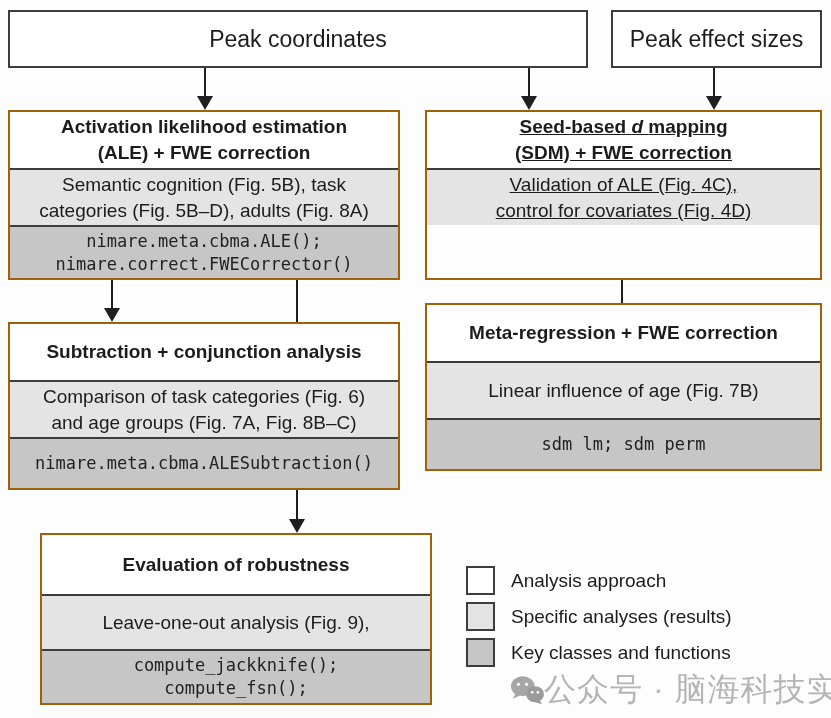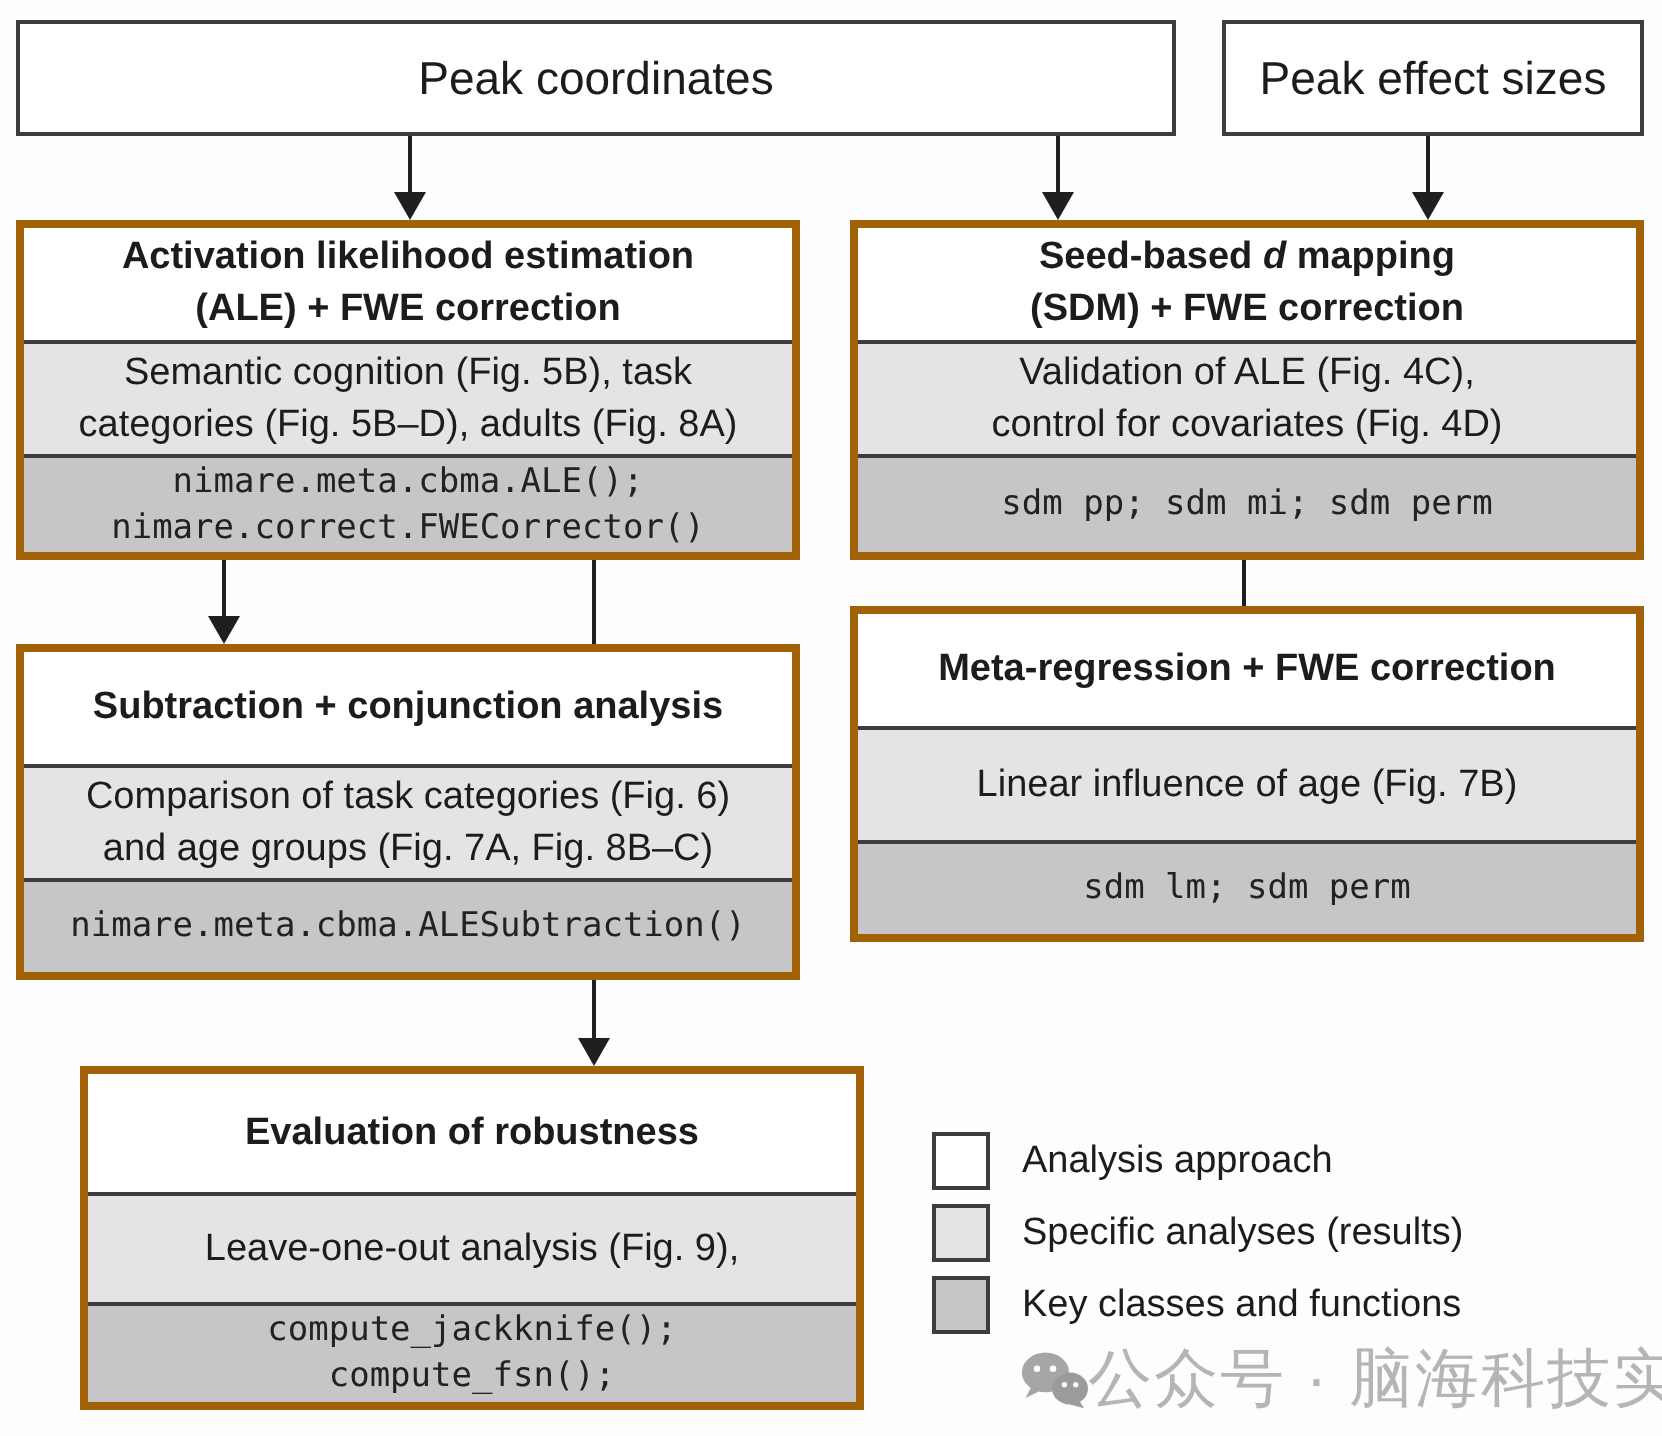--- a/index.html
+++ b/index.html
@@ -21,21 +21,21 @@
     border: 2px solid #3d3d3d;
     display: flex;
     align-items: center;
     justify-content: center;
     font-size: 23px;
     color: #1c1c1c;
   }
 
   .stack-box {
     position: absolute;
-    border: 4px solid #a16207;
+    border: 2px solid #a16207;
     display: grid;
   }
   .stack-box .sec {
     display: flex;
     flex-direction: column;
     align-items: center;
     justify-content: center;
     text-align: center;
     line-height: 26px;
     font-size: 19px;
@@ -147,35 +147,32 @@
     <div class="sec analyses">
       <div><span>Semantic cognition (Fig. 5B), task</span></div>
       <div><span>categories (Fig. 5B–D), adults (Fig. 8A)</span></div>
     </div>
     <div class="sec code">
       <div><span>nimare.meta.cbma.ALE();</span></div>
       <div><span>nimare.correct.FWECorrector()</span></div>
     </div>
   </div>
 
-  <div class="stack-box rows-3" style="left:425px; top:110px; width:397px; height:170px;">
+  <div class="stack-box rows-3" style="left:425px; top:110px; width:397px; height:170px;text-decoration:underline;">
     <div class="sec approach">
       <div>
         <span>Seed-based</span>
         <span class="ital">d</span>
         <span>mapping</span>
       </div>
       <div><span>(SDM) + FWE correction</span></div>
     </div>
     <div class="sec analyses">
       <div><span>Validation of ALE (Fig. 4C),</span></div>
       <div><span>control for covariates (Fig. 4D)</span></div>
-    </div>
-    <div class="sec code">
-      <div><span>sdm pp; sdm mi; sdm perm</span></div>
     </div>
   </div>
 
   <div class="connector" style="left:104px; top:280px; height:42px;">
     <div class="line"></div>
     <div class="arrowhead"></div>
   </div>
   <div class="plain-line" style="left:296px; top:280px; height:42px;"></div>
   <div class="connector" style="left:614px; top:280px; height:42px;">
     <div class="line"></div>

